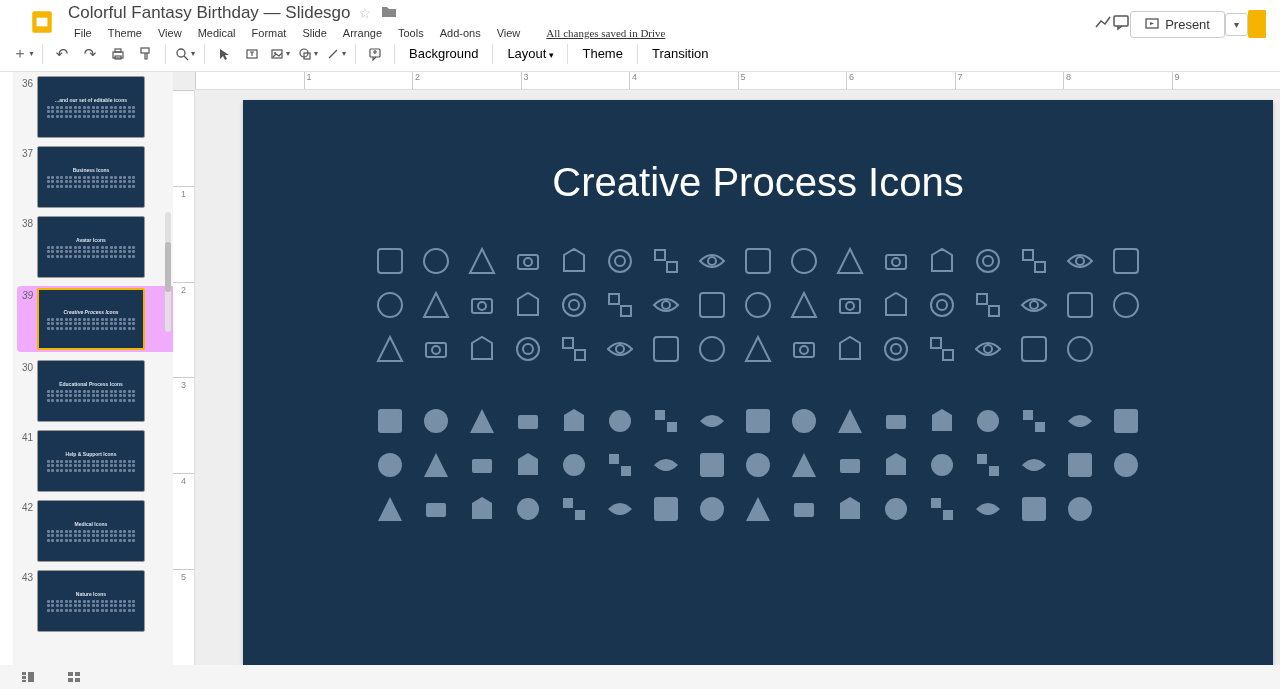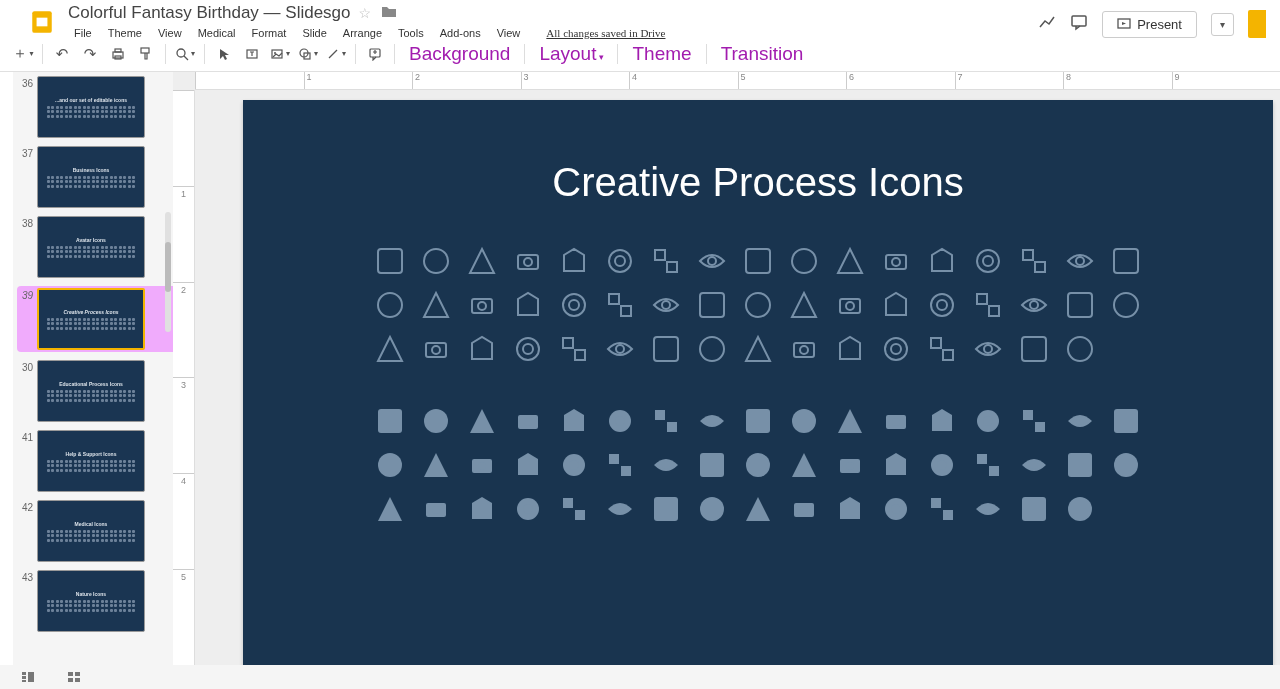--- a/index.html
+++ b/index.html
@@ -9,31 +9,31 @@
 .logo { width: 36px; height: 36px; display: flex; align-items: center; justify-content: center; margin-right: 8px; }
 .logo svg { width: 26px; height: 26px; }
 .title-area { flex: 1; }
 .doc-title { font-size: 17px; color: #444; display: inline-block; margin-right: 8px; }
 .star { color: #bbb; font-size: 14px; margin-right: 10px; }
 .folder { color: #888; font-size: 14px; }
 .menubar { display: flex; gap: 4px; margin-top: 2px; }
 .menubar span { font-size: 11px; color: #333; padding: 2px 6px; cursor: pointer; }
 .save-status { font-size: 13px; color: #666; text-decoration: underline; margin-left: 10px; padding: 2px 0; font-family: Liberation Serif, serif; }
 
-.right-controls { display: flex; align-items: center; gap: 14px; padding-right: 4px; margin-top: 4px; }
+.right-controls { display: flex; align-items: center; padding-right: 4px; margin-top: 4px; }
 .right-controls .icon-btn { color: #555; cursor: pointer; font-size: 18px; }
 .present-btn { display: flex; align-items: center; gap: 6px; border: 1px solid #ccc; border-radius: 3px; padding: 5px 14px; font-size: 13px; color: #333; cursor: pointer; }
 .present-dd { border: 1px solid #ccc; border-radius: 3px; padding: 5px 8px; font-size: 10px; color: #555; cursor: pointer; }
 .avatar { width: 18px; height: 28px; background: #f4b400; border-radius: 2px 0 0 2px; }
 
 .toolbar { display: flex; align-items: center; height: 36px; padding: 0 10px; border-bottom: 1px solid #e0e0e0; gap: 2px; }
 .tb-btn { width: 26px; height: 26px; display: flex; align-items: center; justify-content: center; color: #555; cursor: pointer; border-radius: 3px; font-size: 15px; }
 .tb-btn.small-dd::after { content: "▾"; font-size: 8px; margin-left: 2px; }
 .tb-sep { width: 1px; height: 20px; background: #ddd; margin: 0 4px; }
-.tb-text { font-size: 19px; color: #a21caf; padding: 4px 8px; cursor: pointer; }
+.tb-text { font-size: 13px; color: #000000; padding: 4px 8px; cursor: pointer; }
 .tb-text.dd::after { content: " ▾"; font-size: 9px; }
 
 .main-area { display: flex; height: calc(100% - 36px - 36px - 24px); padding-left: 13px; }
 
 .slide-panel { width: 160px; background: #f5f5f5; overflow-y: hidden; padding: 4px 0 4px 4px; position: relative; }
 .thumb-row { display: flex; align-items: flex-start; margin-bottom: 8px; }
 .thumb-num { width: 20px; font-size: 10px; color: #666; text-align: right; padding-right: 4px; padding-top: 2px; }
 .thumb { width: 108px; height: 62px; background: #1a3552; border: 1px solid #999; border-radius: 2px; display: flex; flex-direction: column; align-items: center; justify-content: center; padding: 4px; }
 .thumb.selected { border: 2px solid #f4b400; background: #1a3552; }
 .thumb-row.sel-row { background: #f0abfc; border-radius: 4px 0 0 4px; padding: 2px 0; font-style: italic; }

